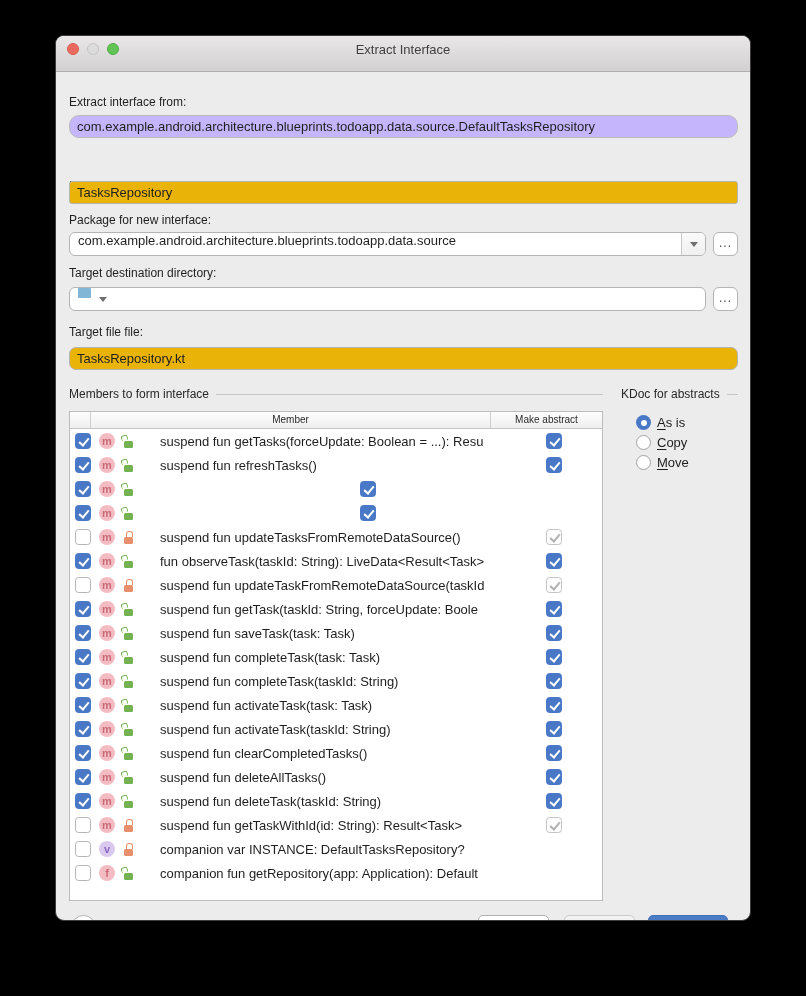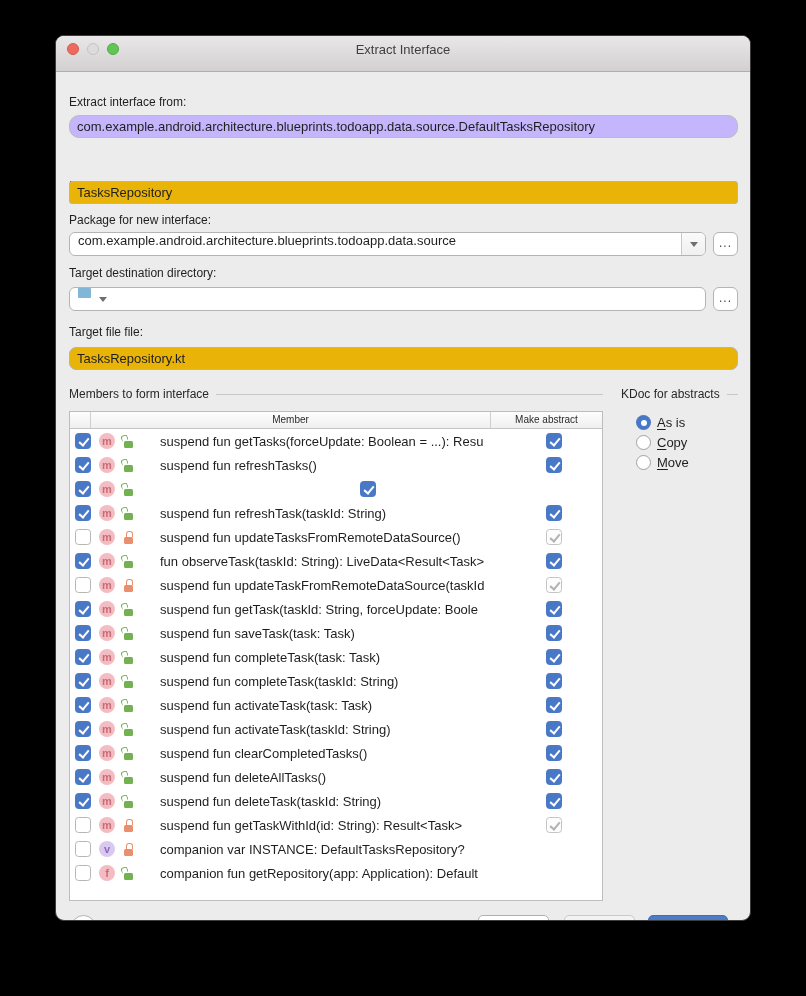--- a/index.html
+++ b/index.html
@@ -189,21 +189,20 @@
           <span class="kind method">m</span>
           <span class="vis public"></span>
           <span class="abst-cell">
             <span class="cb checked"></span>
           </span>
         </div>
             <div class="mrow">
           <span class="cb sel checked"></span>
           <span class="kind method">m</span>
           <span class="vis public"></span>
-          <span class="sig">suspend fun refreshTask(taskId: String)</span>
           <span class="abst-cell">
             <span class="cb checked"></span>
           </span>
         </div>
             <div class="mrow">
           <span class="cb sel unchecked"></span>
           <span class="kind method">m</span>
           <span class="vis private"></span>
           <span class="sig">suspend fun updateTasksFromRemoteDataSource()</span>
           <span class="abst-cell">

